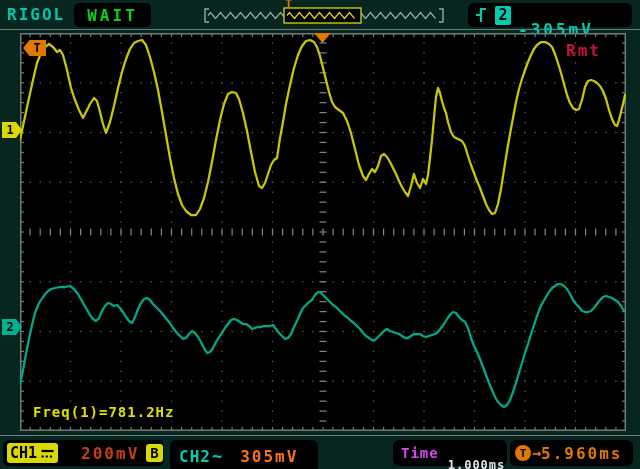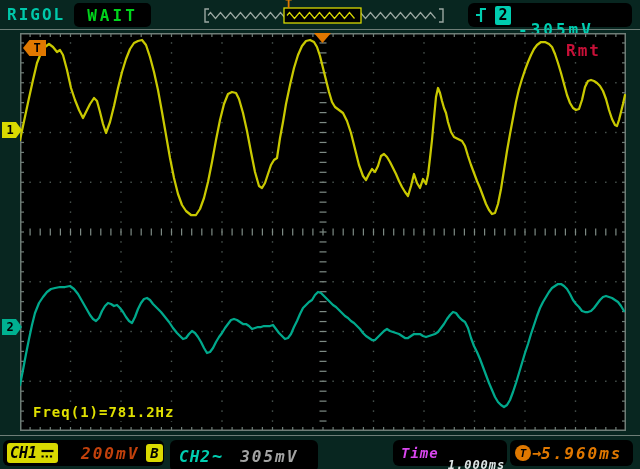--- a/index.html
+++ b/index.html
@@ -31,35 +31,35 @@
   .ch-tag.c2{top:289px;background:#00b090;}
   .tflag{position:absolute;left:23px;top:10px;width:23px;height:16px;background:#e07800;color:#000;
     font-size:12px;font-weight:bold;display:flex;align-items:center;justify-content:center;
     padding-left:5px;box-sizing:border-box;clip-path:polygon(0 50%,28% 0,100% 0,100% 100%,28% 100%);}
   .tpos{position:absolute;left:314px;top:3px;width:17px;height:10px;background:#e07800;
     clip-path:polygon(0 0,100% 0,50% 100%);}
   .rmt{position:absolute;left:566px;top:11px;color:#c81038;font-size:16px;font-weight:bold;letter-spacing:2px;}
   .freq{position:absolute;left:30px;top:373px;color:#e0e000;font-size:14px;font-weight:bold;
     letter-spacing:1px;background:#000;padding:1px 3px;}
   
-  .bottombar{position:absolute;left:0;top:435px;width:640px;height:34px;border-top:1px solid #6e7d77;font-style:italic;}
+  .bottombar{position:absolute;left:0;top:435px;width:640px;height:34px;border-top:1px solid #6e7d77;}
   .bbox{position:absolute;top:4px;height:26px;background:#000;border-radius:6px;
     display:flex;align-items:center;box-sizing:border-box;}
   .b-ch1{left:3px;width:161px;padding:0 4px;}
   .b-ch2{left:170px;width:148px;padding:16px 9px;text-align:right;}
   .b-time{left:393px;width:114px;padding:0 8px;}
   .b-trig{left:510px;width:123px;padding:0 5px;}
   .ch1chip{background:#d9d900;color:#000;border-radius:3px;height:20px;display:inline-flex;
     align-items:center;gap:3px;padding:0 3px;font-size:15px;font-weight:bold;}
   .ch1scale{color:#c2410c;font-size:16px;font-weight:bold;letter-spacing:2px;margin-left:23px;}
   .bwchip{background:#d9d900;color:#000;border-radius:3px;font-size:14px;font-weight:bold;
     padding:1px 4px;margin-left:7px;}
   .b-ch2 .lbl{color:#00cdb0;font-size:16px;font-weight:bold;letter-spacing:1px;}
   .b-ch2 .coup{color:#00cdb0;font-size:17px;font-weight:bold;margin-left:1px;}
-  .b-ch2 .val{color:#a3a3a3;font-size:16px;font-weight:bold;letter-spacing:2px;margin-left:18px;}
+  .b-ch2 .val{color:#f97316;font-size:16px;font-weight:bold;letter-spacing:2px;margin-left:18px;}
   .b-time .lbl{color:#d946ef;font-size:14px;font-weight:bold;letter-spacing:1px;}
   .b-time .val{color:#dfe7e7;font-size:12px;font-weight:bold;letter-spacing:1px;margin-left:9px;margin-top:24px;}
   .tdisc{background:#e07800;color:#000;width:16px;height:16px;border-radius:50%;font-size:11px;
     font-weight:bold;display:inline-flex;align-items:center;justify-content:center;flex:none;}
   .t-arrow{color:#e07800;font-size:15px;font-weight:bold;margin-left:1px;}
   .t-val{color:#e07800;font-size:16px;font-weight:bold;letter-spacing:2px;}
 </style>
 </head>
 <body>
 

